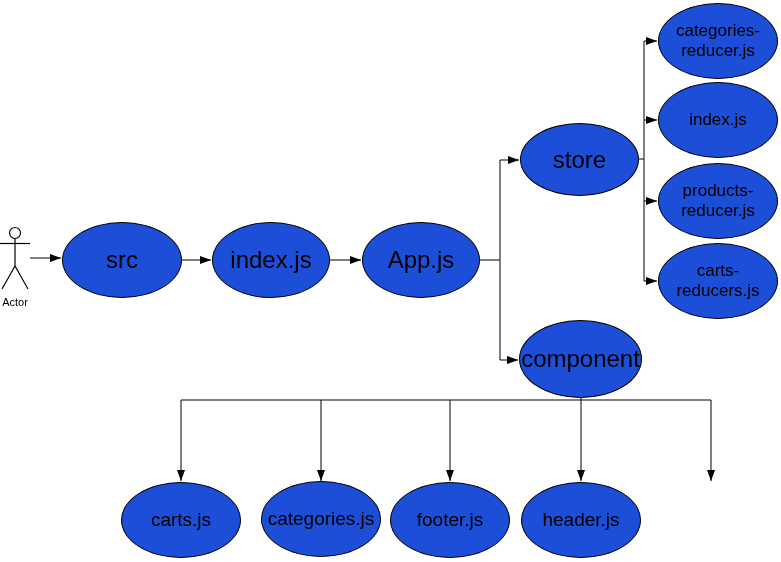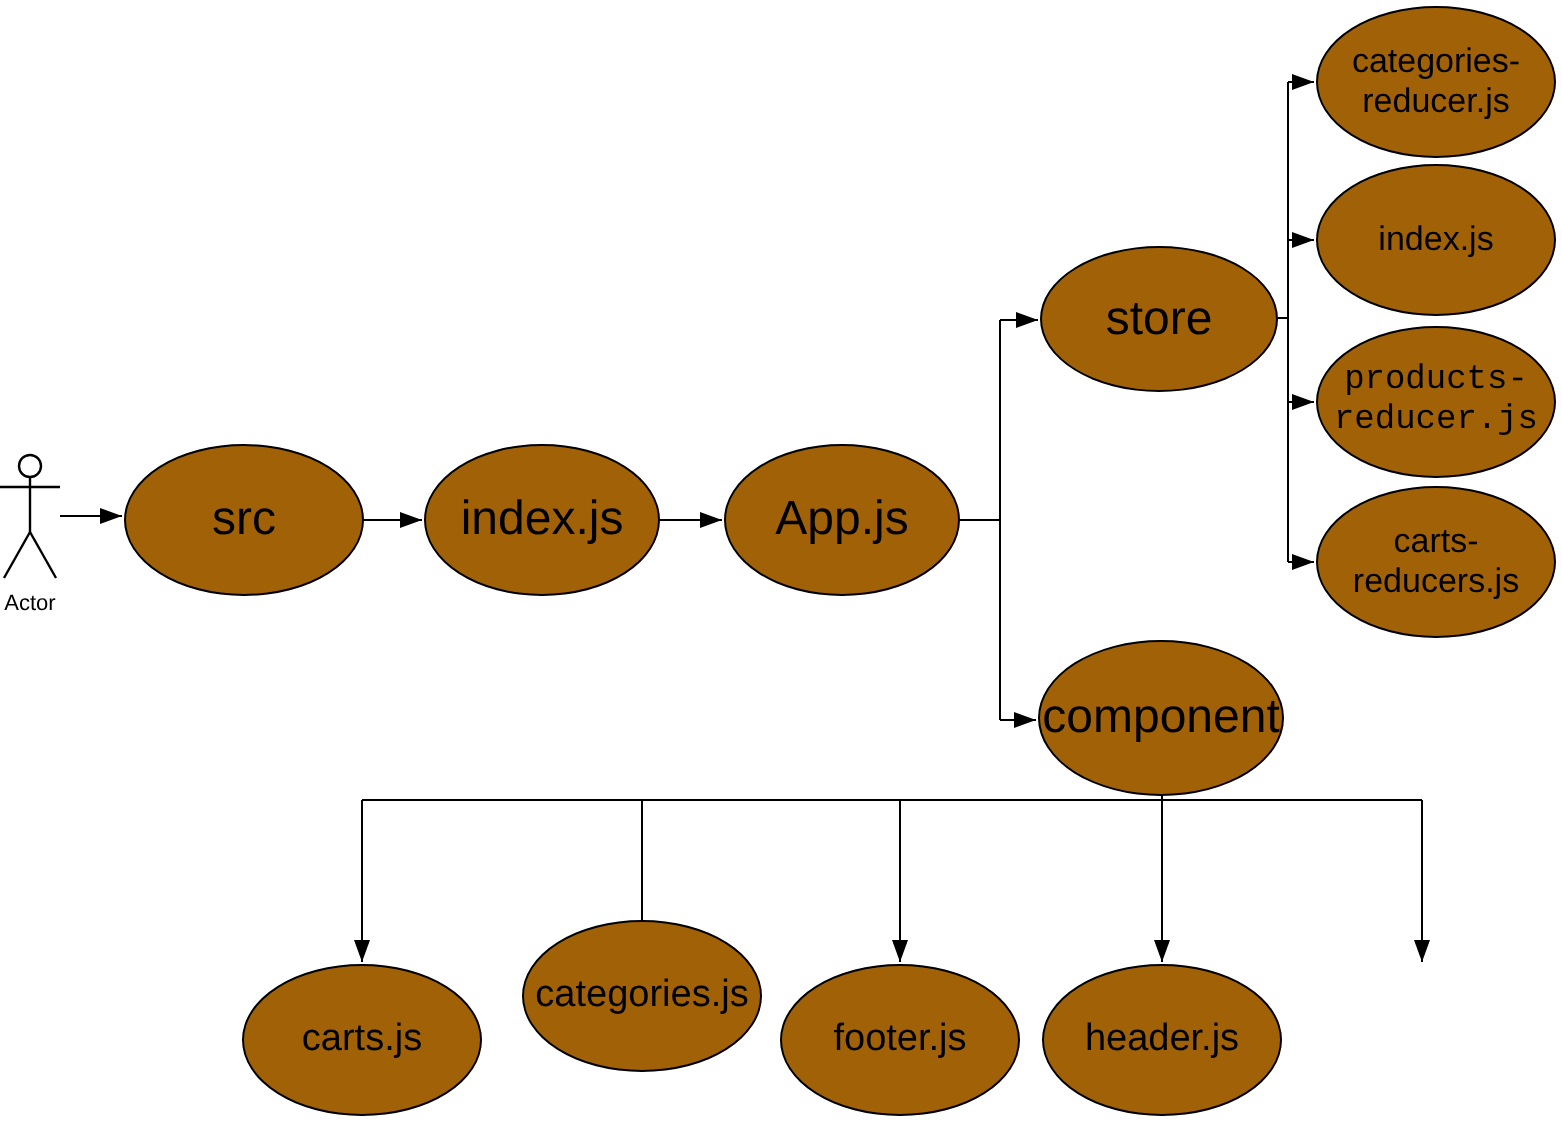--- a/index.html
+++ b/index.html
@@ -9,21 +9,21 @@
     font-family: "Liberation Sans", sans-serif;
     position: relative;
     overflow: hidden;
     color: #000000;
   }
   #canvas { position: absolute; inset: 0; width: 781px; height: 562px; }
   .node {
     position: absolute;
     border: 1px solid #000000;
     border-radius: 50%;
-    background: #a16207;
+    background: #1d4ed8;
     display: flex;
     align-items: center;
     justify-content: center;
     text-align: center;
     box-sizing: border-box;
     z-index: 2;
   }
   .node span {
     display: inline-block;
     line-height: 1.15;
@@ -107,31 +107,31 @@
   <div class="node main" style="left:519px; top:320px; width:123px; height:78px;">
     <span>component</span>
   </div>
 
   <div class="node small" style="left:658px; top:3px;   width:120px; height:76px;">
     <span>categories-reducer.js</span>
   </div>
   <div class="node small" style="left:658px; top:82px;  width:120px; height:76px;">
     <span>index.js</span>
   </div>
-  <div class="node small" style="left:658px; top:163px; width:120px; height:76px;font-family:Liberation Mono, monospace;">
+  <div class="node small" style="left:658px; top:163px; width:120px; height:76px;">
     <span>products-reducer.js</span>
   </div>
   <div class="node small" style="left:658px; top:243px; width:120px; height:76px;">
     <span>carts-reducers.js</span>
   </div>
 
   <div class="node bottom" style="left:121px; top:482px; width:120px; height:76px;text-align:center;">
     <span>carts.js</span>
   </div>
-  <div class="node bottom" style="left:261px; top:460px; width:120px; height:76px;">
+  <div class="node bottom" style="left:261px; top:481px; width:120px; height:76px;">
     <span>categories.js</span>
   </div>
   <div class="node bottom" style="left:390px; top:482px; width:120px; height:76px;text-align:right;">
     <span>footer.js</span>
   </div>
   <div class="node bottom" style="left:521px; top:482px; width:120px; height:76px;">
     <span>header.js</span>
   </div>
 
 </div>

